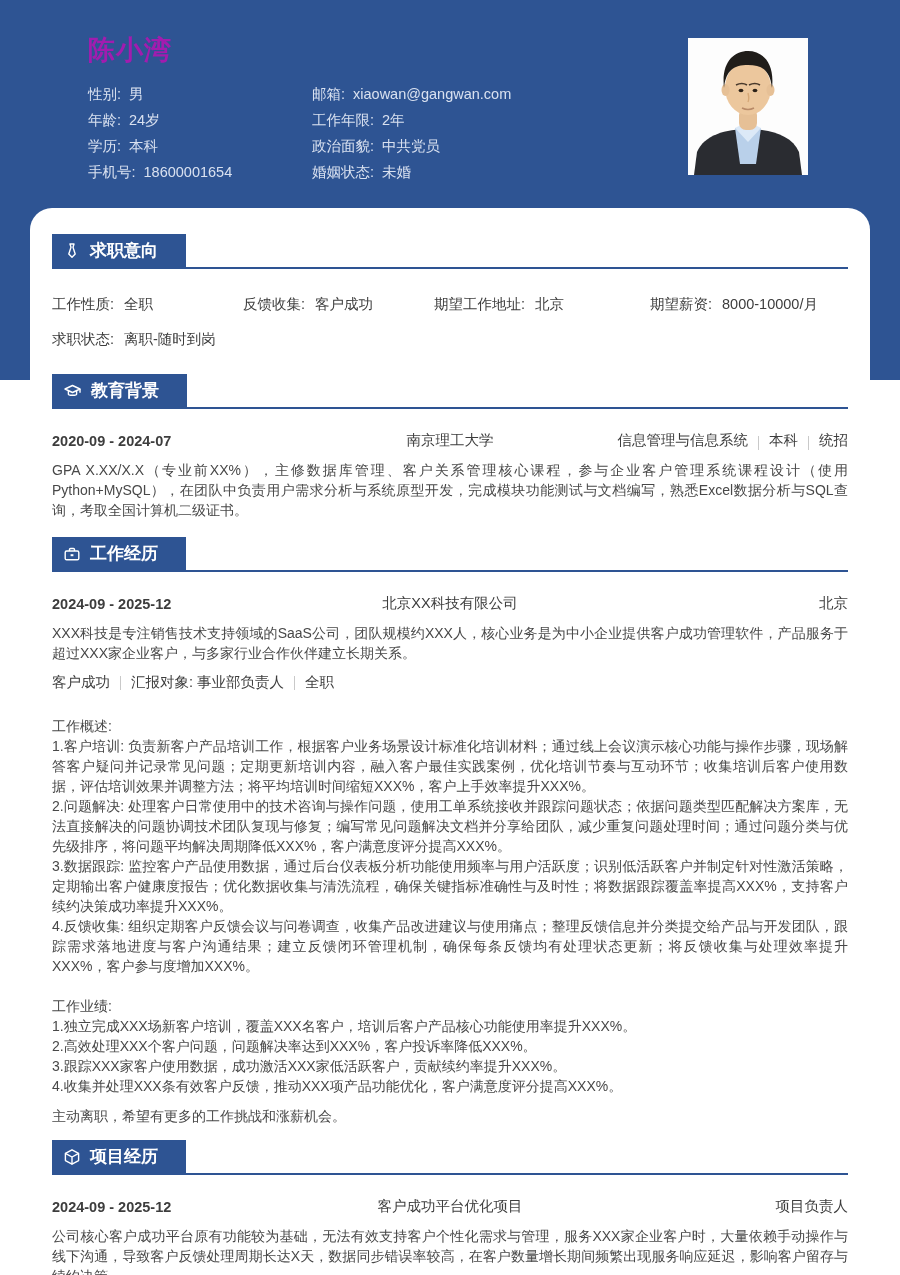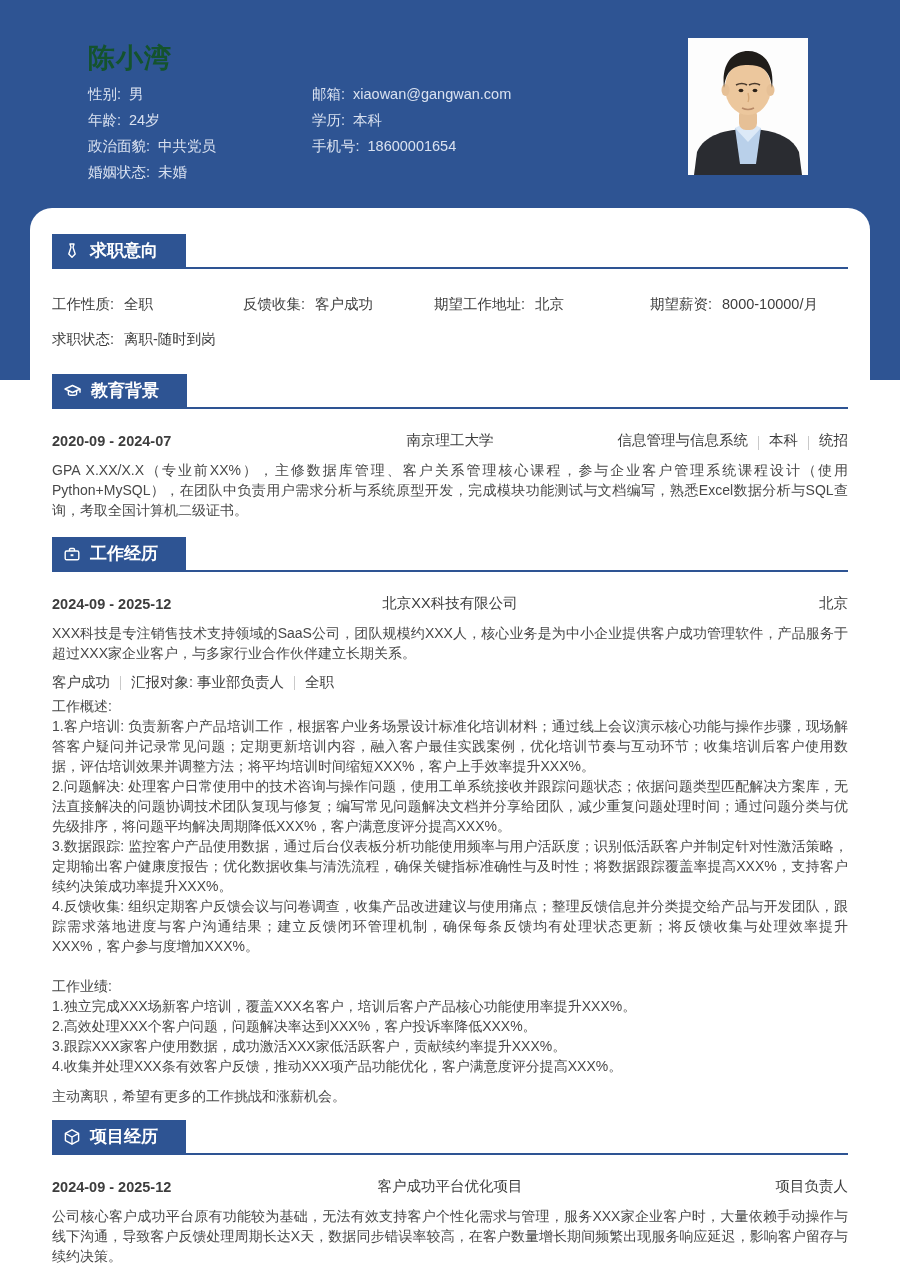--- a/index.html
+++ b/index.html
@@ -5,21 +5,21 @@
   * { margin:0; padding:0; box-sizing:border-box; }
   html,body { background:#ffffff; }
   .page {
     position:relative; width:900px; height:1275px; overflow:hidden;
     background:#ffffff;
     font-family:"Liberation Sans","DejaVu Sans",sans-serif;
     color:#484848;
   }
   
   .hero { position:absolute; top:0; left:0; width:900px; height:380px; background:#2e5493; }
-  .name { position:absolute; top:40px; left:88px; font-size:27px; font-weight:bold; color:#14532d; letter-spacing:1px; }
+  .name { position:absolute; top:32px; left:88px; font-size:27px; font-weight:bold; color:#a21caf; letter-spacing:1px; }
   .info-grid {
     position:absolute; top:82px; left:88px; width:580px;
     display:grid; grid-template-columns:224px 1fr; grid-auto-rows:25.8px;
     align-items:center; color:#d9e1f0; font-size:14.5px;
   }
   .pair .lbl { margin-right:8px; }
   
   .photo { position:absolute; top:38px; left:688px; width:120px; height:137px; background:#ffffff; overflow:hidden; }
   
   .card {
@@ -42,21 +42,21 @@
   .int-row.second { margin-top:16px; }
   
   .meta { display:flex; align-items:center; margin-top:22px; font-size:14.5px; color:#3d3d3d; }
   .meta .m-left  { width:235px;font-weight:bold; }
   .meta .m-center{ flex:1; text-align:center; }
   .meta .m-right { width:235px; display:flex; justify-content:flex-end; align-items:flex-end; }
   .vsep { width:1px; height:14px; background:#c9c9c9; margin:0 10px; flex:none; }
   
   .para { margin-top:10px; font-size:14px; line-height:20px; color:#484848; text-align:justify; }
   .role-row { display:flex; align-items:center; margin-top:10px; font-size:14.5px; color:#3d3d3d; }
-  .block { margin-top:4px; font-size:14px; line-height:20px; color:#484848; }
+  .block { margin-top:24px; font-size:14px; line-height:20px; color:#484848; }
   .block p { text-align:justify; }
   .ach { margin-top:20px; }
   .leave { margin-top:10px; font-size:14px; line-height:20px; color:#484848; }
   .section { margin-top:0; }
   .section.edu  { margin-top:25px; }
   .section.work { margin-top:17px; }
   .section.proj { margin-top:14px; }
 </style>
 </head>
 <body>
@@ -64,20 +64,21 @@
 <div class="page">
 
   <div class="hero"></div>
 
   <div class="name">陈小湾</div>
 
   <div class="info-grid">
     <div class="pair"><span class="lbl">性别:</span><span class="val">男</span></div>
     <div class="pair"><span class="lbl">邮箱:</span><span class="val">xiaowan@gangwan.com</span></div>
     <div class="pair"><span class="lbl">年龄:</span><span class="val">24岁</span></div>
+    <div class="pair"><span class="lbl">工作年限:</span><span class="val">2年</span></div>
     <div class="pair"><span class="lbl">学历:</span><span class="val">本科</span></div>
     <div class="pair"><span class="lbl">政治面貌:</span><span class="val">中共党员</span></div>
     <div class="pair"><span class="lbl">手机号:</span><span class="val">18600001654</span></div>
     <div class="pair"><span class="lbl">婚姻状态:</span><span class="val">未婚</span></div>
   </div>
 
   <div class="photo">
     <svg width="120" height="137" viewBox="0 0 120 137">
       <rect x="0" y="0" width="120" height="137" fill="#fdfdfd"></rect>
 

